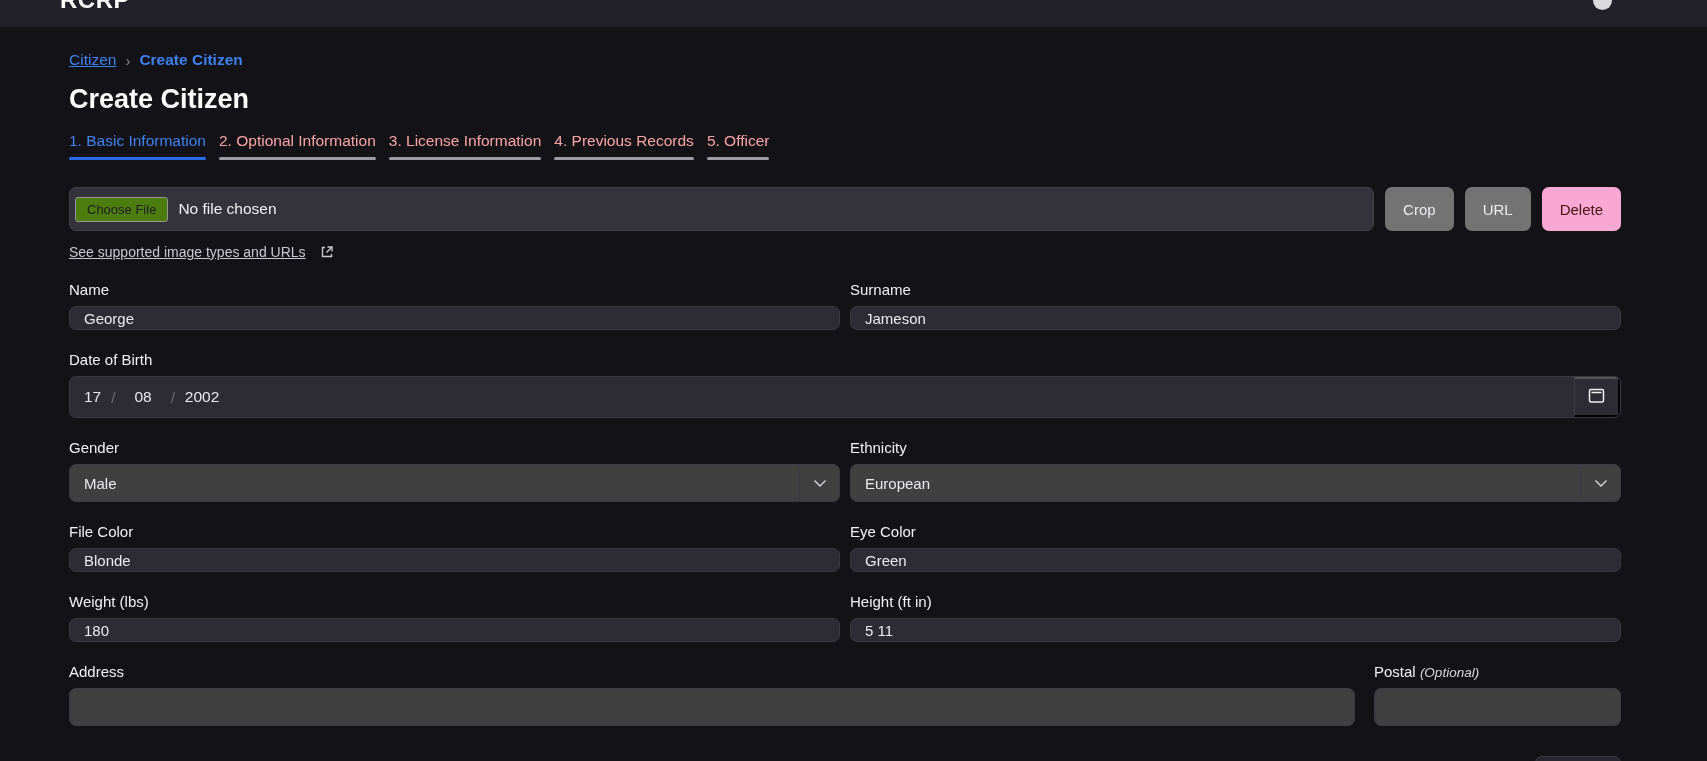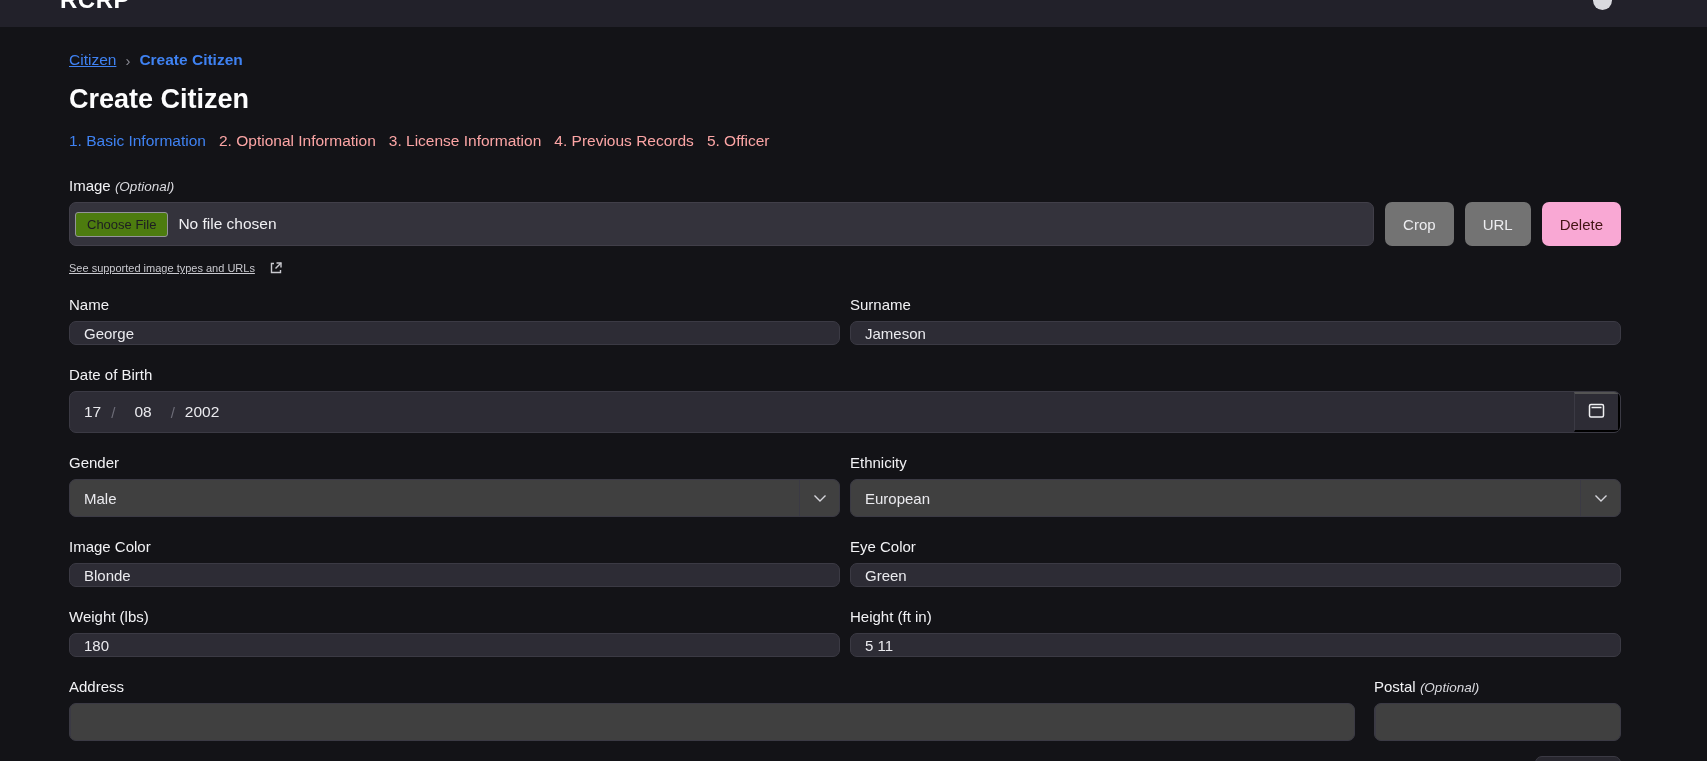--- a/index.html
+++ b/index.html
@@ -27,21 +27,21 @@
   
   .breadcrumb { margin-top:24px; display:flex; align-items:center; gap:9px; font-size:15.5px; }
   .crumb { color:#3f82f2; text-decoration:none; }
   .crumb.link { text-decoration:underline; }
   .crumb.current { font-weight:700; }
   .crumb-sep { color:#8a8a93; font-size:15px; }
   
   .page-title { margin:15px 0 0 0; font-size:27px; font-weight:700; color:#fdfdfe; }
   
   .tabs { display:flex; gap:13px; margin-top:17px; }
-  .tab { display:flex; flex-direction:row; cursor:pointer;text-align:center; }
+  .tab { display:flex; flex-direction:column; cursor:pointer;text-align:center; }
   .tab-label { font-size:15.5px; color:#fca5a5; white-space:nowrap; }
   .tab-underline { height:3px; border-radius:2px; background:#9b9ba4; margin-top:7px; }
   .tab.active .tab-label { color:#3f82f2; }
   .tab.active .tab-underline { background:#2a6cea; }
   
   .field-label { display:block; font-size:15px; color:#f2f2f5; margin-bottom:8px; }
   .optional { font-style:italic; font-size:13.5px; color:#d9d9de; }
   
   .image-section { margin-top:27px; }
   .file-row { display:flex; gap:11px; }
@@ -56,21 +56,21 @@
   }
   .file-status { color:#f0f0f3; font-size:15.5px; }
   .btn {
     height:44px; border:none; border-radius:7px; background:#737373;
     color:#ededf0; font-size:15px; padding:0 18px; cursor:pointer;
     font-family:"Liberation Sans", sans-serif;
   }
   .btn.danger { background:#f9a8d4; color:#431414; }
   .image-link-row { margin-top:12px; }
   .image-link {
-    color:#c9c9cf; font-size:11px; text-decoration:underline;
+    color:#c9c9cf; font-size:14px; text-decoration:underline;
     display:inline-flex; align-items:center; gap:14px;
   }
   .ext-icon svg { display:block; }
   
   .row2 { display:grid; grid-template-columns:1fr 1fr; column-gap:10px; margin-top:21px; }
   .row1 { margin-top:21px; }
   .row-addr { display:grid; grid-template-columns:1fr 247px; column-gap:19px; margin-top:21px; }
   .text-input {
     width:100%; height:24px; background:#2d2c35; border:1px solid #3b3a44;
     border-radius:7px; color:#eaeaee; font-size:15px; padding:0 14px;
@@ -140,24 +140,20 @@
       <span class="tab-label">4. Previous Records</span>
       <span class="tab-underline"></span>
     </div>
     <div class="tab">
       <span class="tab-label">5. Officer</span>
       <span class="tab-underline"></span>
     </div>
   </div>
 
   <section class="image-section">
-    <label class="field-label">
-      <span>Image</span>
-      <span class="optional">(Optional)</span>
-    </label>
     <div class="file-row">
       <div class="file-box">
         <button class="choose-file-btn">Choose File</button>
         <span class="file-status">No file chosen</span>
       </div>
       <button class="btn">Crop</button>
       <button class="btn">URL</button>
       <button class="btn danger">Delete</button>
     </div>
     <div class="image-link-row">
@@ -226,21 +222,21 @@
           <svg width="14" height="9" viewBox="0 0 14 9" fill="none" stroke="#d6d6db" stroke-width="1.4">
               <path d="M1.5 1.5 L7 7 L12.5 1.5"></path>
             </svg>
         </span>
       </div>
     </div>
   </div>
 
   <div class="row2">
     <div>
-      <label class="field-label">Image Color</label>
+      <label class="field-label">File Color</label>
       <input class="text-input" type="text" value="Blonde" style="">
     </div>
     <div>
       <label class="field-label">Eye Color</label>
       <input class="text-input" type="text" value="Green" style="">
     </div>
   </div>
 
   <div class="row2">
     <div>

